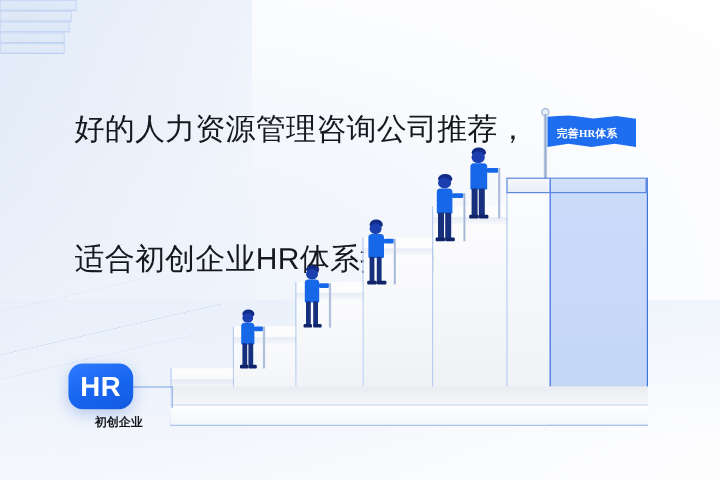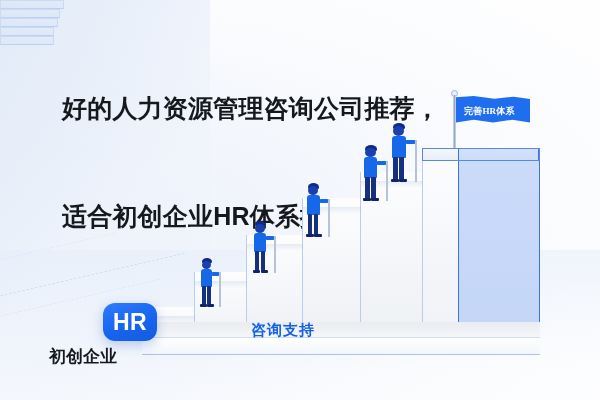--- a/index.html
+++ b/index.html
@@ -32,21 +32,21 @@
     pointer-events: none;
   }
 
   
   .headline {
     position: absolute;
     left: 62px;
     top: 18px;
     width: 480px;
     color: #15181c;
-    font-weight: 700;
+    font-weight: 400;
     font-size: 25px;
     line-height: 36px;
     letter-spacing: 0.2px;
     white-space: pre-wrap;
   }
   .headline-line { display: block; }
 
   
   .stair {
     position: absolute;
@@ -175,35 +175,34 @@
 
   
   .hr-badge {
     position: absolute;
     background: linear-gradient(160deg, #2f7bff 0%, #1764ee 55%, #135ce0 100%);
     border-radius: 12px;
     box-shadow: 0 4px 12px rgba(30,90,200,0.28);
     display: flex;
     align-items: center;
     justify-content: center;
-    margin-left: 46px;
   }
   .hr-badge-text {
     color: #ffffff;
     font-weight: 700;
     font-size: 23px;
     letter-spacing: 0.5px;
   }
   .hr-caption {
     position: absolute;
     color: #15181c;
     font-weight: 700;
-    font-size: 17px;
+    font-size: 10px;
     white-space: nowrap;
-    text-align: left;
+    text-align: right;
   }
   .hr-connector {
     position: absolute;
     border-top: 1px solid #8db0ea;
     border-right: 1px solid #8db0ea;
     box-sizing: border-box;
   }
 
   
   .base-caption {
@@ -262,21 +261,20 @@
 
   <div class="stair-tread" style="left:194px; top:272px; width:54px; height:9px;"></div>
   <div class="tread-shadow" style="left:195px; top:281px; width:52px; height:7px;"></div>
 
   <div class="stair-tread" style="left:142px; top:307px; width:54px; height:9px;"></div>
   <div class="tread-shadow" style="left:143px; top:316px; width:52px; height:7px;"></div>
 
   <div class="base-slab" style="left:142px; top:322px; width:398px; height:22px;"></div>
   <div class="base-edge" style="left:142px; top:337px; width:398px; height:18px;"></div>
 
-  <div class="base-caption" style="left:251px; top:321px;">咨询支持</div>
 
   <div class="figure" style="left:197px; top:258px; width:34px; height:52px;">
     <div class="fig-hair" style="left:5px;  top:0px;  width:10px; height:6px;"></div>
     <div class="fig-head" style="left:5px;  top:3px;  width:9px;  height:8px;"></div>
     <div class="fig-torso" style="left:4px;  top:11px; width:11px; height:18px;"></div>
     <div class="fig-arm" style="left:14px; top:14px; width:9px;  height:4px;"></div>
     <div class="fig-leg" style="left:5px;  top:28px; width:4px; height:19px;"></div>
     <div class="fig-leg" style="left:10px; top:28px; width:4px; height:19px;"></div>
     <div class="fig-foot" style="left:3px;  top:46px; width:7px; height:3px;"></div>
     <div class="fig-foot" style="left:10px; top:46px; width:7px; height:3px;"></div>

